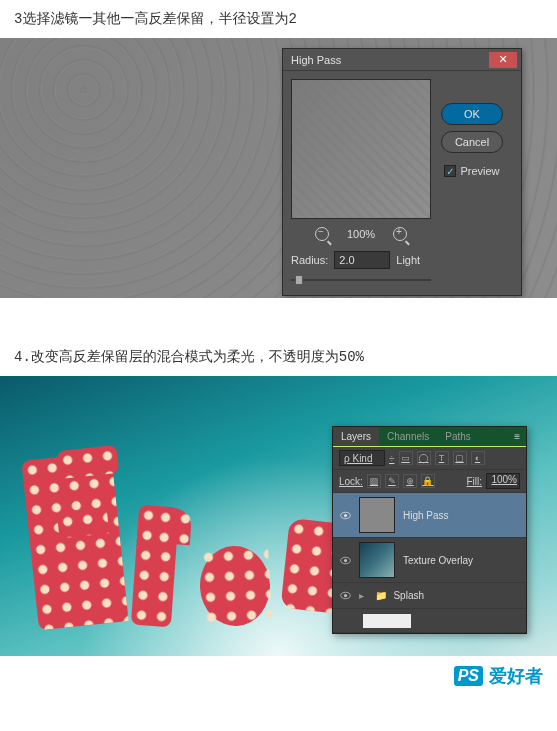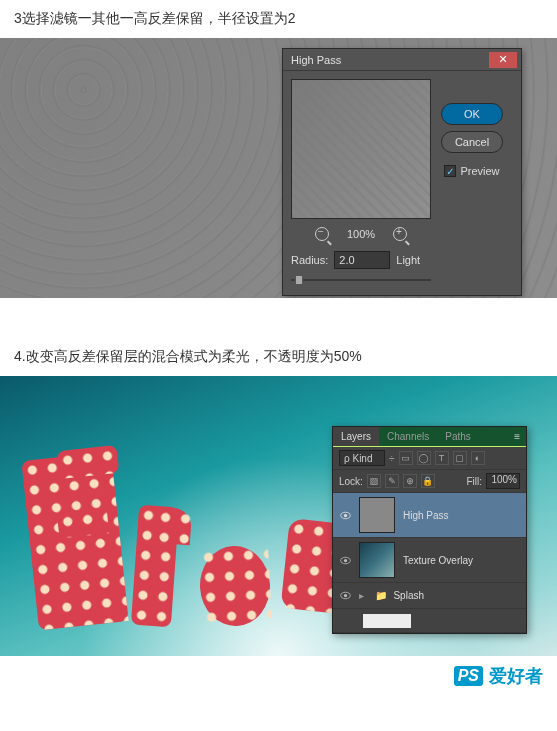--- a/index.html
+++ b/index.html
@@ -1,18 +1,18 @@
 <!DOCTYPE html>
 <html><head>
   <meta charset="utf-8">
   <style>
     * { margin: 0; padding: 0; box-sizing: border-box; }
     body { width: 557px; font-family: "Microsoft YaHei", Arial, sans-serif; background: #fff; }
     
-    .step-text { font-size: 14px; color: #333; padding: 10px 14px; }
+    .step-text { font-size: 14px; color: #333; padding: 10px 14px; font-family: Liberation Mono, monospace; }
     
     
     .section1 { position: relative; width: 557px; height: 260px; background: #878787; overflow: hidden; }
     .emboss-bg { position: absolute; inset: 0; background: linear-gradient(145deg, #7e7e7e, #8c8c8c); }
     .emboss-bg::before { content:""; position:absolute; inset:0; background: repeating-radial-gradient(circle at 15% 20%, #909090 0, #7a7a7a 2px, transparent 4px, transparent 14px), linear-gradient(120deg, #828282, #8e8e8e); opacity: 0.5; }
     .f-emboss { position:absolute; left:60px; top:60px; font-size:130px; font-weight:900; color:#888; text-shadow:-1px -1px 1px #aaa, 2px 2px 2px #666; font-family:Arial Black,sans-serif;}
     
     .dialog { position: absolute; right: 35px; top: 10px; width: 240px; background: #535353; border: 1px solid #2a2a2a; box-shadow: 2px 2px 6px rgba(0,0,0,0.3); }
     .dialog-titlebar { display:flex; align-items:center; justify-content:space-between; background:#535353; border-bottom:1px solid #3a3a3a; height:22px; padding:0 4px; }
     .dialog-title { color:#e0e0e0; font-size:11px; padding-left:4px; }
@@ -45,21 +45,21 @@
     .sea-foam{position:absolute;inset:0;background:radial-gradient(ellipse at 50% 100%,rgba(255,255,255,.85) 0%,rgba(255,255,255,.4) 25%,transparent 50%);}
     .l1{left:25px;bottom:10px;font-size:150px;transform:rotate(-5deg);}
     .dotted{position:absolute;background:#d84050;border-radius:8px;}
     .dotted::before{content:"";position:absolute;inset:0;background:radial-gradient(circle,#f8e0c0 0 4px,transparent 5px) 0 0/20px 20px;}
 
     .layers-panel { position:absolute; right:30px; top:50px; width:195px; background:#424242; border:1px solid #222; box-shadow:2px 2px 8px rgba(0,0,0,.4); font-size:10px; color:#ccc;}
     .panel-tabs { display:flex; background:#14532d; border-bottom:1px solid #bef264;}
     .panel-tab { padding:4px 8px; font-size:10px; color:#999; cursor:pointer;}
     .panel-tab.active { background:#424242; color:#ddd;}
     .panel-menu{margin-left:auto;padding:4px 6px;cursor:pointer;}
-    .panel-row { display:flex; align-items:center; padding:3px 6px; gap:4px; border-bottom:1px solid #383838;}
+    .panel-row { display:flex; align-items:center; padding:3px 6px; gap:4px; border-bottom:1px solid #383838;text-decoration:underline;}
     .sel{height:16px;background:#353535;border:1px solid #222;color:#ccc;font-size:10px;padding:0 4px;display:flex;align-items:center;}
     .icon-sm{width:14px;height:14px;border:1px solid #555;display:inline-flex;align-items:center;justify-content:center;font-size:9px;color:#aaa;cursor:pointer;}
     .num-input{width:34px;height:16px;background:#353535;border:1px solid #222;color:#ccc;font-size:10px;text-align:right;padding-right:2px;}
     .layer-row { display:flex; align-items:center; padding:4px; border-bottom:1px solid #383838; min-height:42px;}
     .layer-row.active{background:#5a7a9a;}
     .eye{width:16px;height:16px;display:flex;align-items:center;justify-content:center;cursor:pointer;margin-right:6px;}
     .eye svg{width:13px;height:13px;}
     .thumb{width:36px;height:36px;border:1px solid #222;margin-right:8px;}
     .thumb.gray{background:#888;}
     .thumb.tex{background:linear-gradient(135deg,#1a4050,#3a7080,#8ab0b0);}

